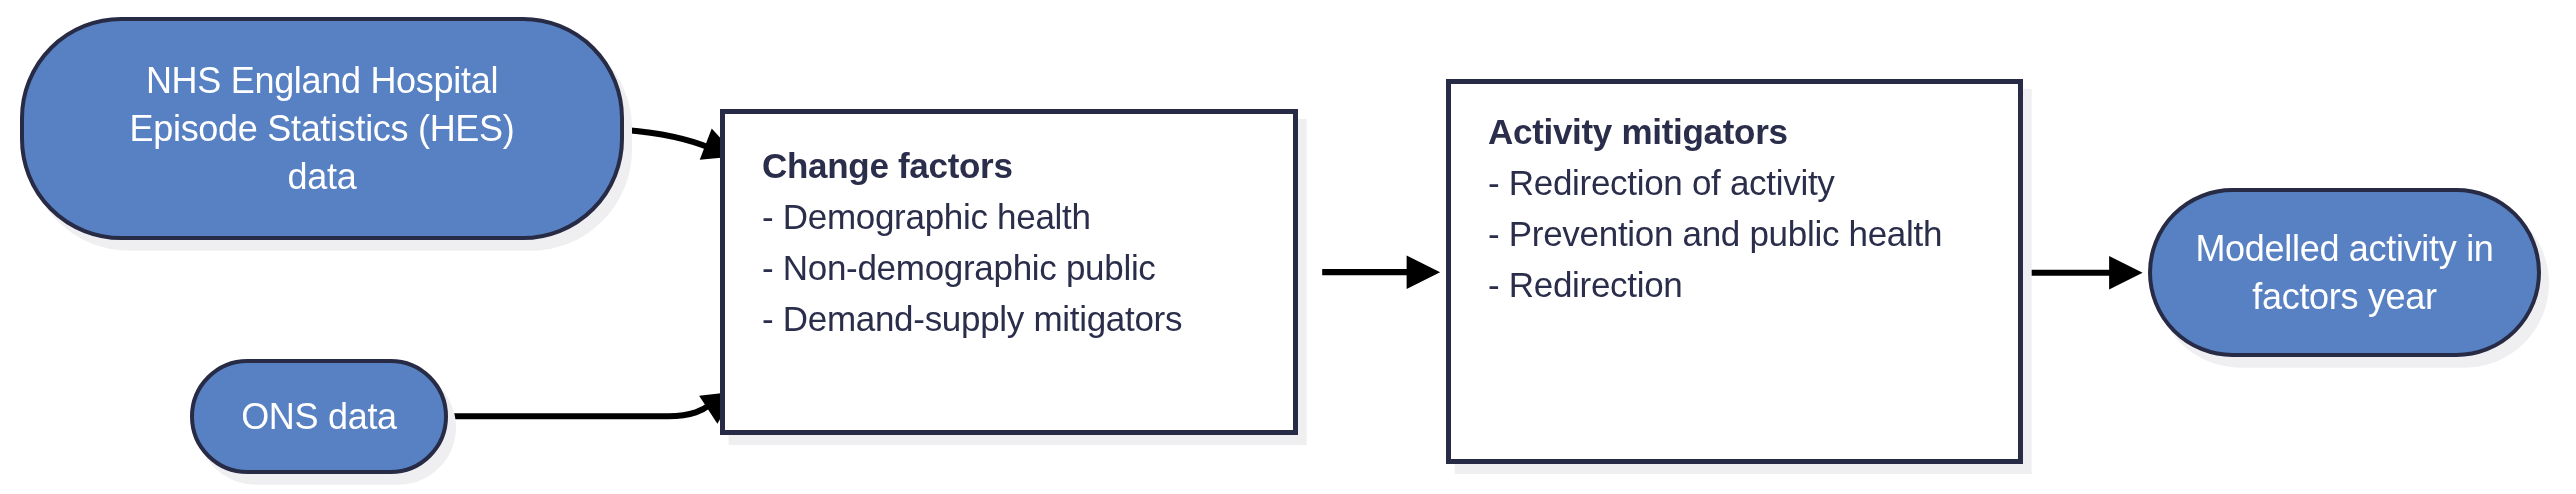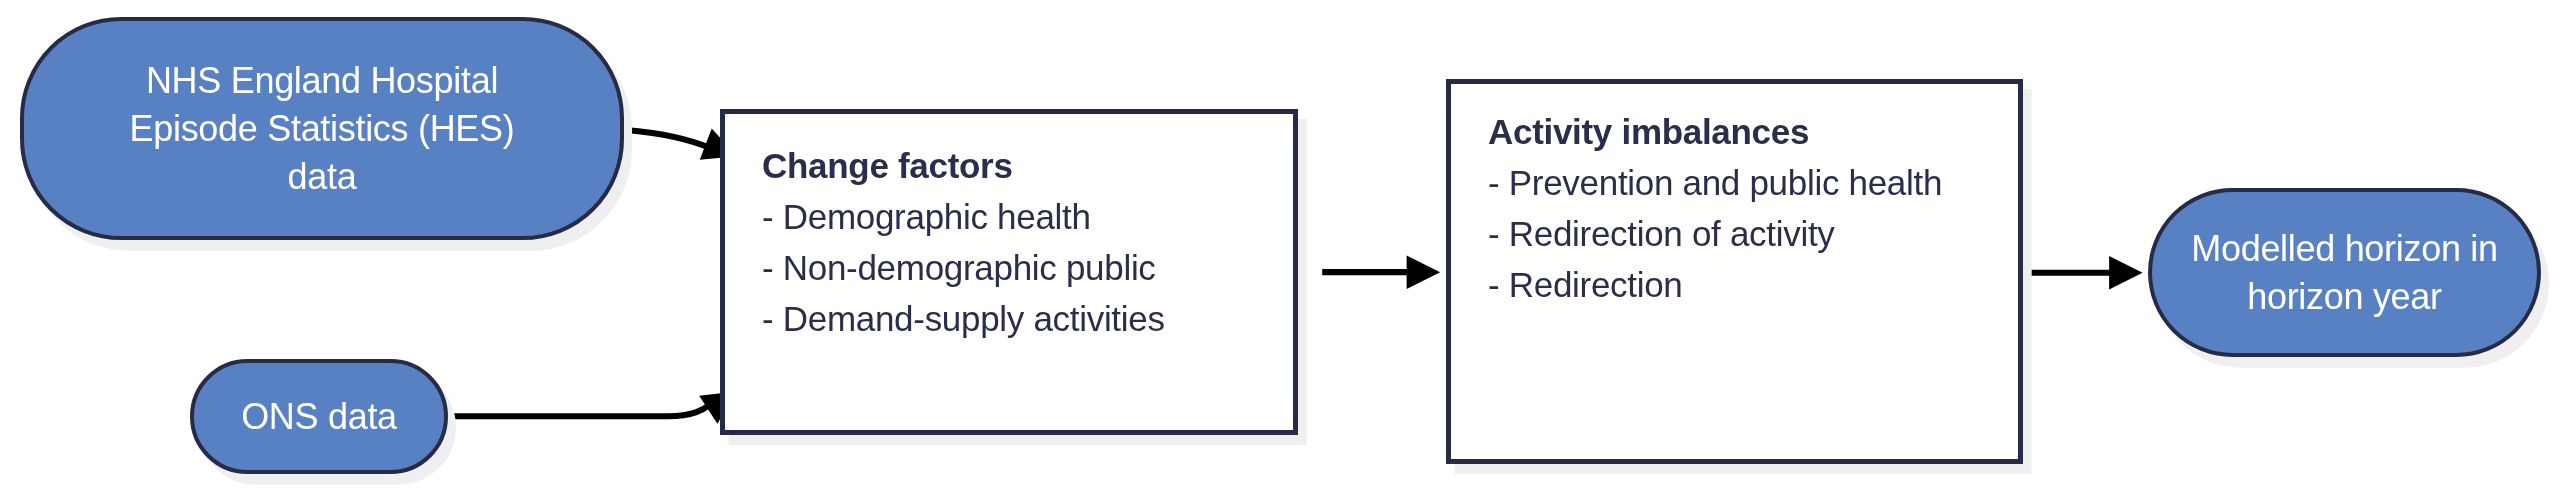--- a/index.html
+++ b/index.html
@@ -128,31 +128,31 @@
 
   <div class="node node-ons">
     <span class="label">ONS data</span>
   </div>
 
   <div class="panel panel-change">
     <h3>Change factors</h3>
     <ul>
       <li>- Demographic health</li>
       <li>- Non-demographic public</li>
-      <li>- Demand-supply activities</li>
+      <li>- Demand-supply mitigators</li>
     </ul>
   </div>
 
   <div class="panel panel-activity">
-    <h3>Activity imbalances</h3>
+    <h3>Activity mitigators</h3>
     <ul>
+      <li>- Redirection of activity</li>
       <li>- Prevention and public health</li>
-      <li>- Redirection of activity</li>
       <li>- Redirection</li>
     </ul>
   </div>
 
   <div class="node node-modelled">
-    <span class="label">Modelled horizon in horizon year</span>
+    <span class="label">Modelled activity in factors year</span>
   </div>
 
 </div>
 
 
 </body></html>

